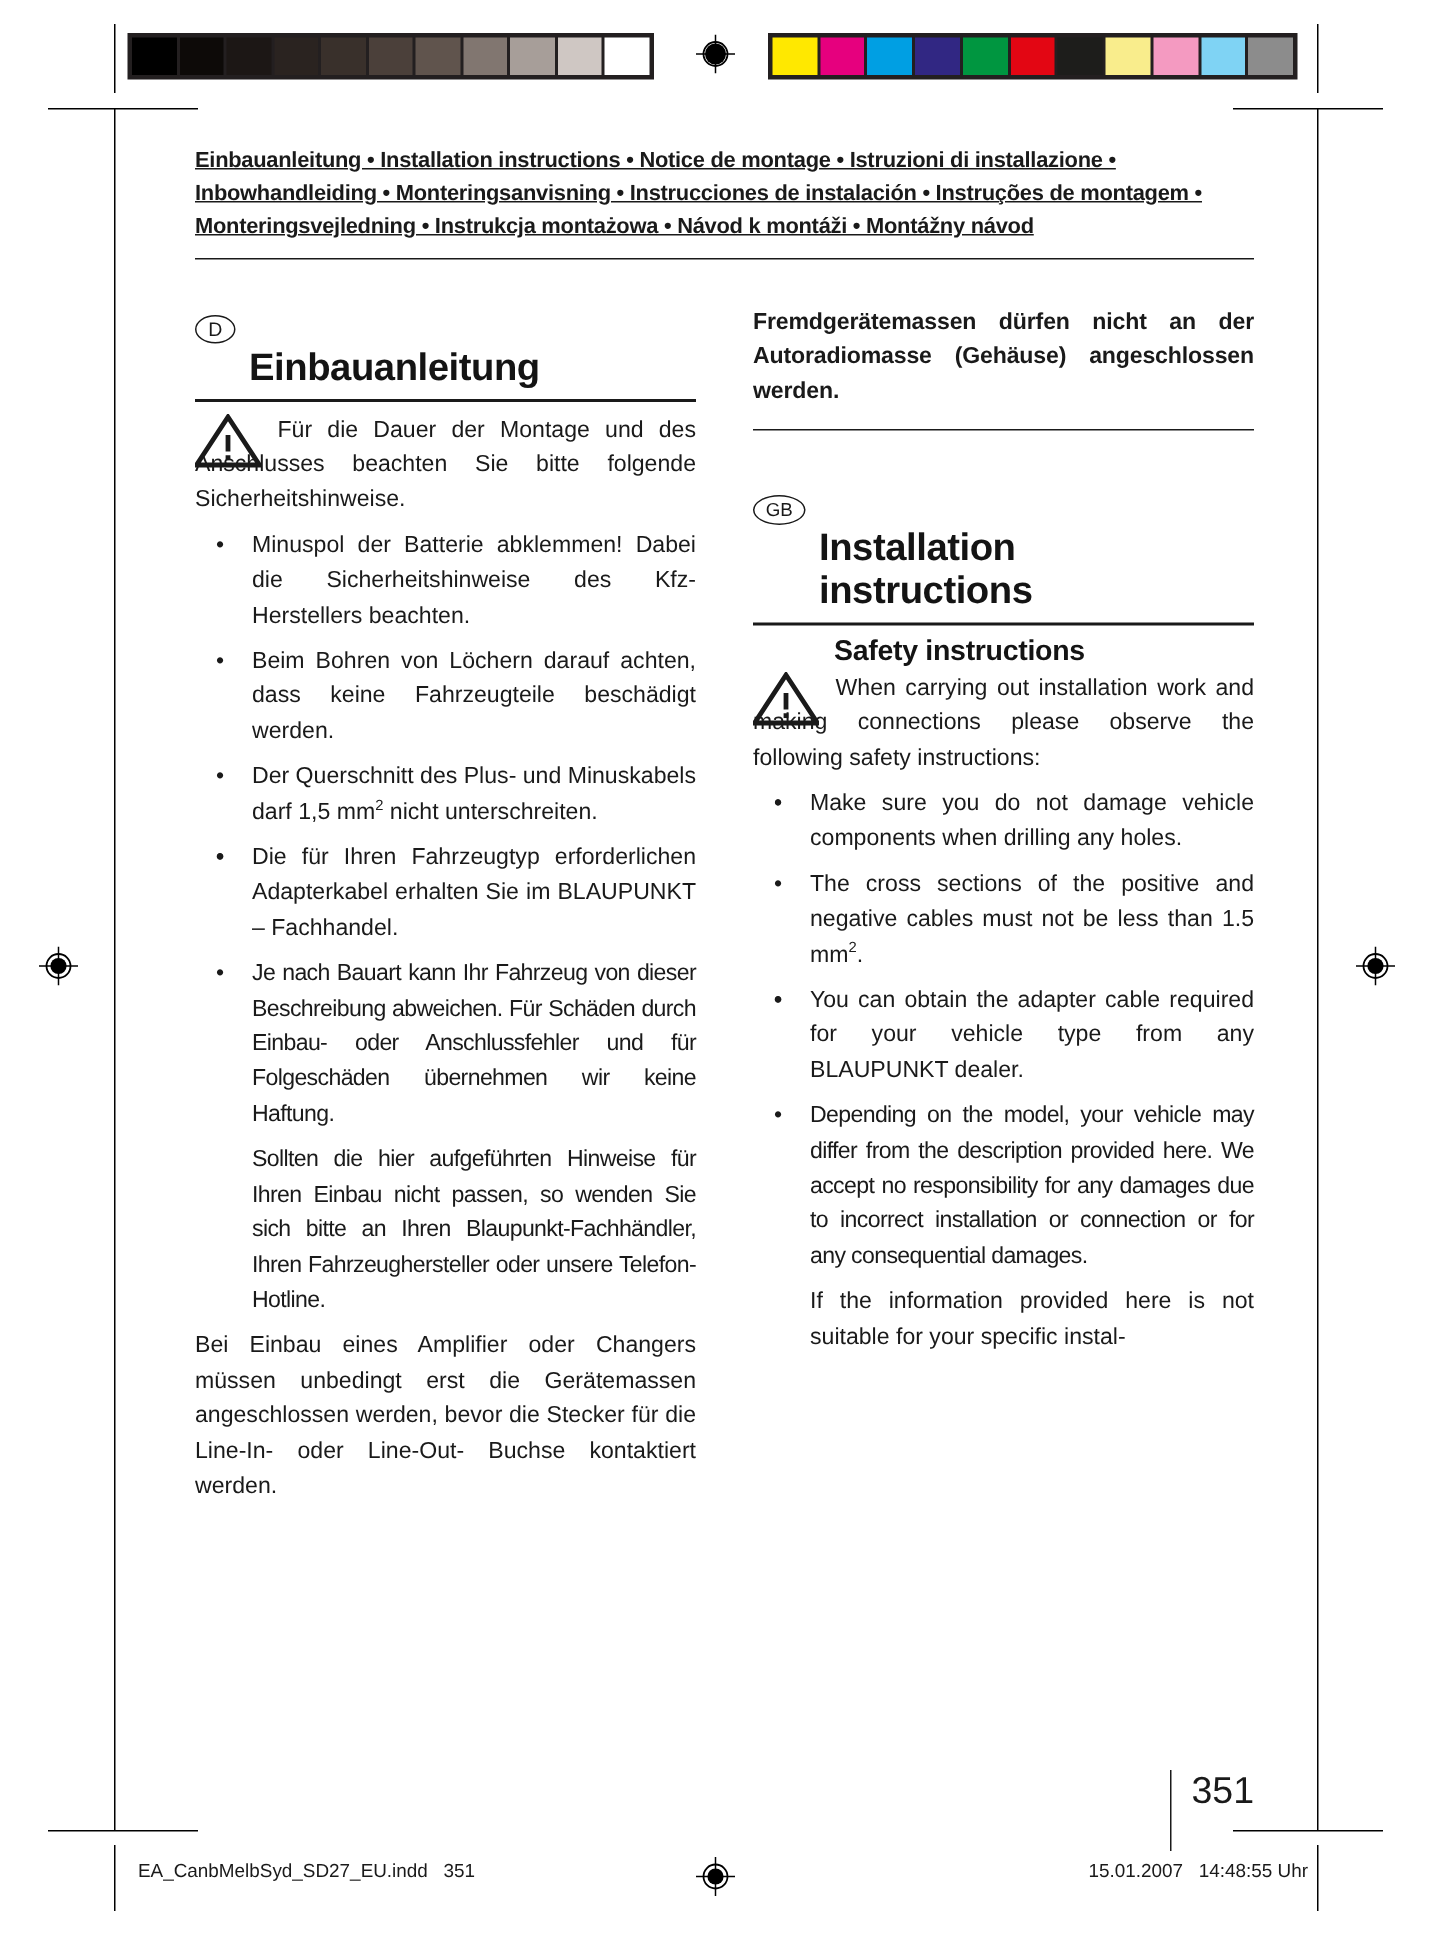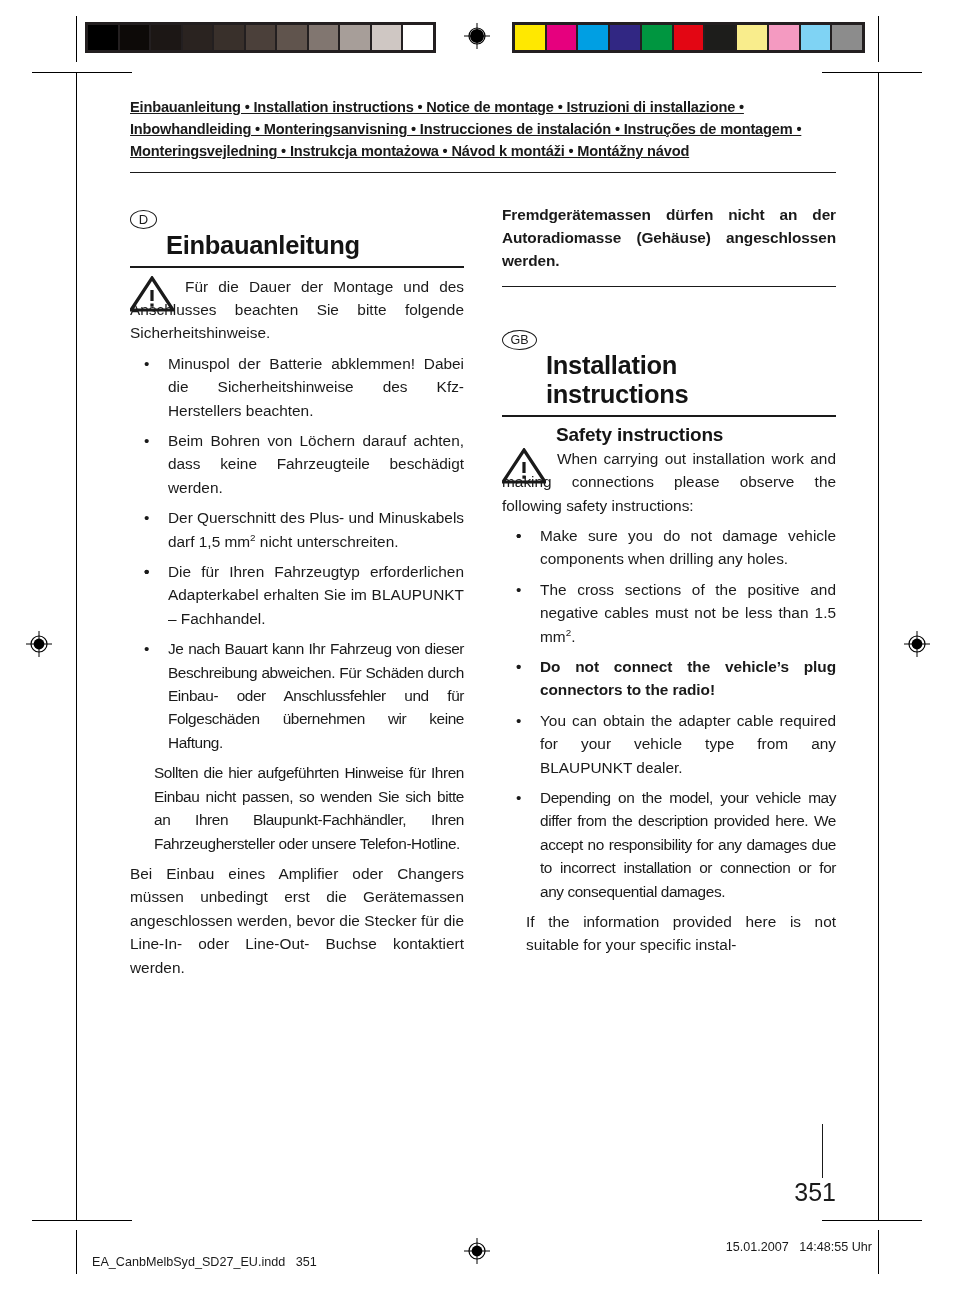--- a/index.html
+++ b/index.html
@@ -168,40 +168,39 @@
   ul.bullets > li .bullet-dot {
     position: absolute;
     left: 14px;
     top: 0;
     font-size: 15.4px;
     line-height: 1.52;
   }
   ul.bullets > li.bold { font-weight: bold; letter-spacing: -0.05px; }
 
   .indent-para {
-    margin-left: 24px;
+    margin-left: 38px;
     font-size: 15.4px;
     line-height: 1.52;
     text-align: justify;
     margin-bottom: 7px;
   }
 
   sup { font-size: 0.64em; vertical-align: super; line-height: 0; }
 
   
   .dense { letter-spacing: -0.42px; }
 
   
   .folio {
     position: absolute;
     right: 118px;
-    top: 1124px;
+    top: 1180px;
     display: flex;
-    align-items: flex-end;
-    flex-direction: column;
+    align-items: flex-start;
   }
   .folio .fol-rule {
     width: 1.4px;
     background: #1a1a1a;
     height: 54px;
     margin-right: 13px;
   }
   .folio .fol-num {
     font-size: 25px;
     color: #1a1a1a;
@@ -213,21 +212,21 @@
   .footer {
     position: absolute;
     left: 0;
     top: 1240px;
     width: 954px;
     height: 26px;
   }
   .footer .f-left {
     position: absolute;
     left: 92px;
-    top: 15px;
+    top: 0;
     font-size: 12.6px;
     color: #1a1a1a;
     white-space: pre;
   }
   .footer .f-right {
     position: absolute;
     right: 82px;
     top: 0;
     font-size: 12.6px;
     color: #1a1a1a;
@@ -408,21 +407,20 @@
         <li>
           <span class="bullet-dot">•</span>
           <span>Make sure you do not damage vehicle components when drilling any holes.</span>
         </li>
         <li>
           <span class="bullet-dot">•</span>
           <span>The cross sections of the positive and negative cables must not be less than 1.5 mm</span><sup>2</sup><span>.</span>
         </li>
         <li class="bold">
           <span class="bullet-dot">•</span>
-          <span>Do not connect the vehicle’s plug connectors to the radio!</span>
         </li>
         <li>
           <span class="bullet-dot">•</span>
           <span>You can obtain the adapter cable required for your vehicle type from any BLAUPUNKT dealer.</span>
         </li>
         <li>
           <span class="bullet-dot">•</span>
           <span class="dense">Depending on the model, your vehicle may differ from the description provided here. We accept no responsibility for any damages due to incorrect installation or connection or for any consequential damages.</span>
         </li>
       </ul>

